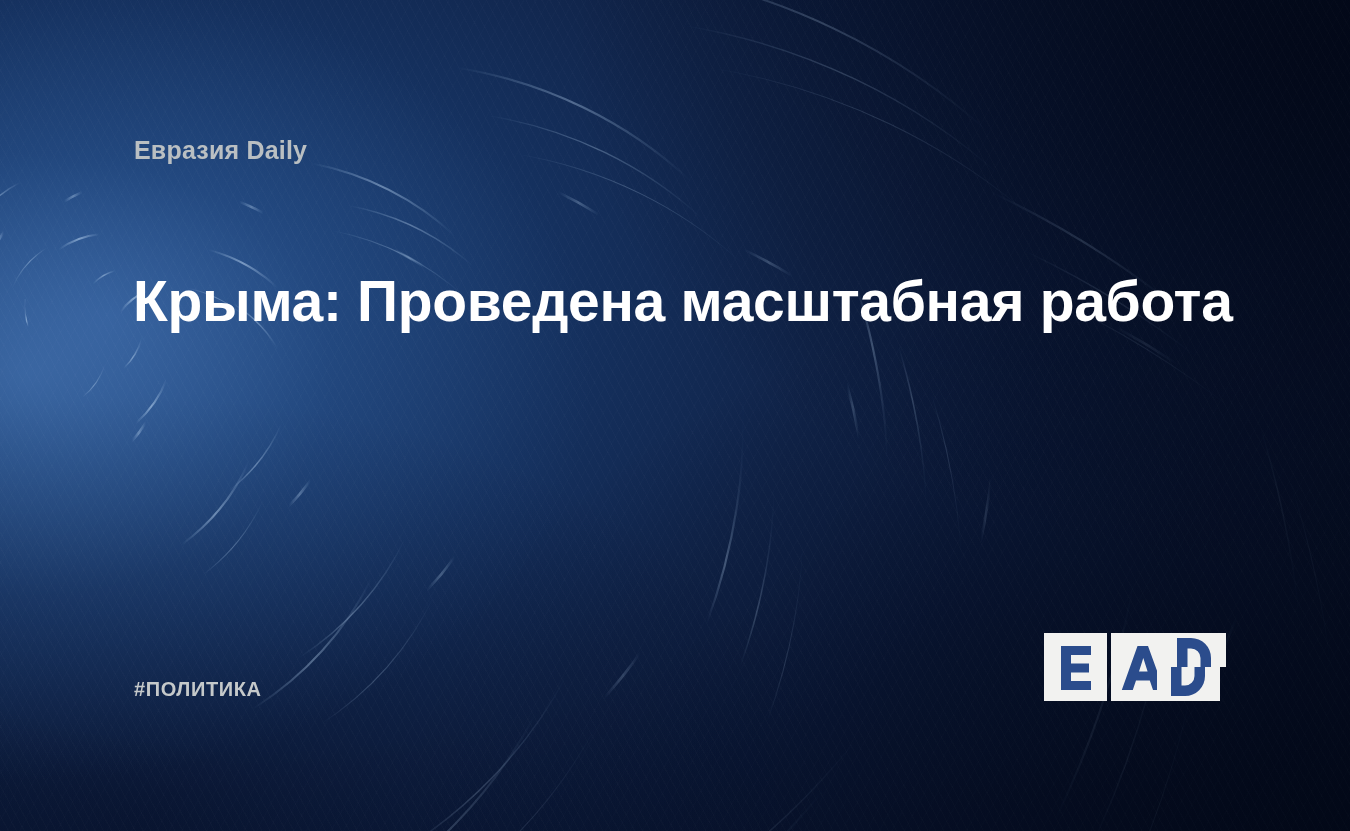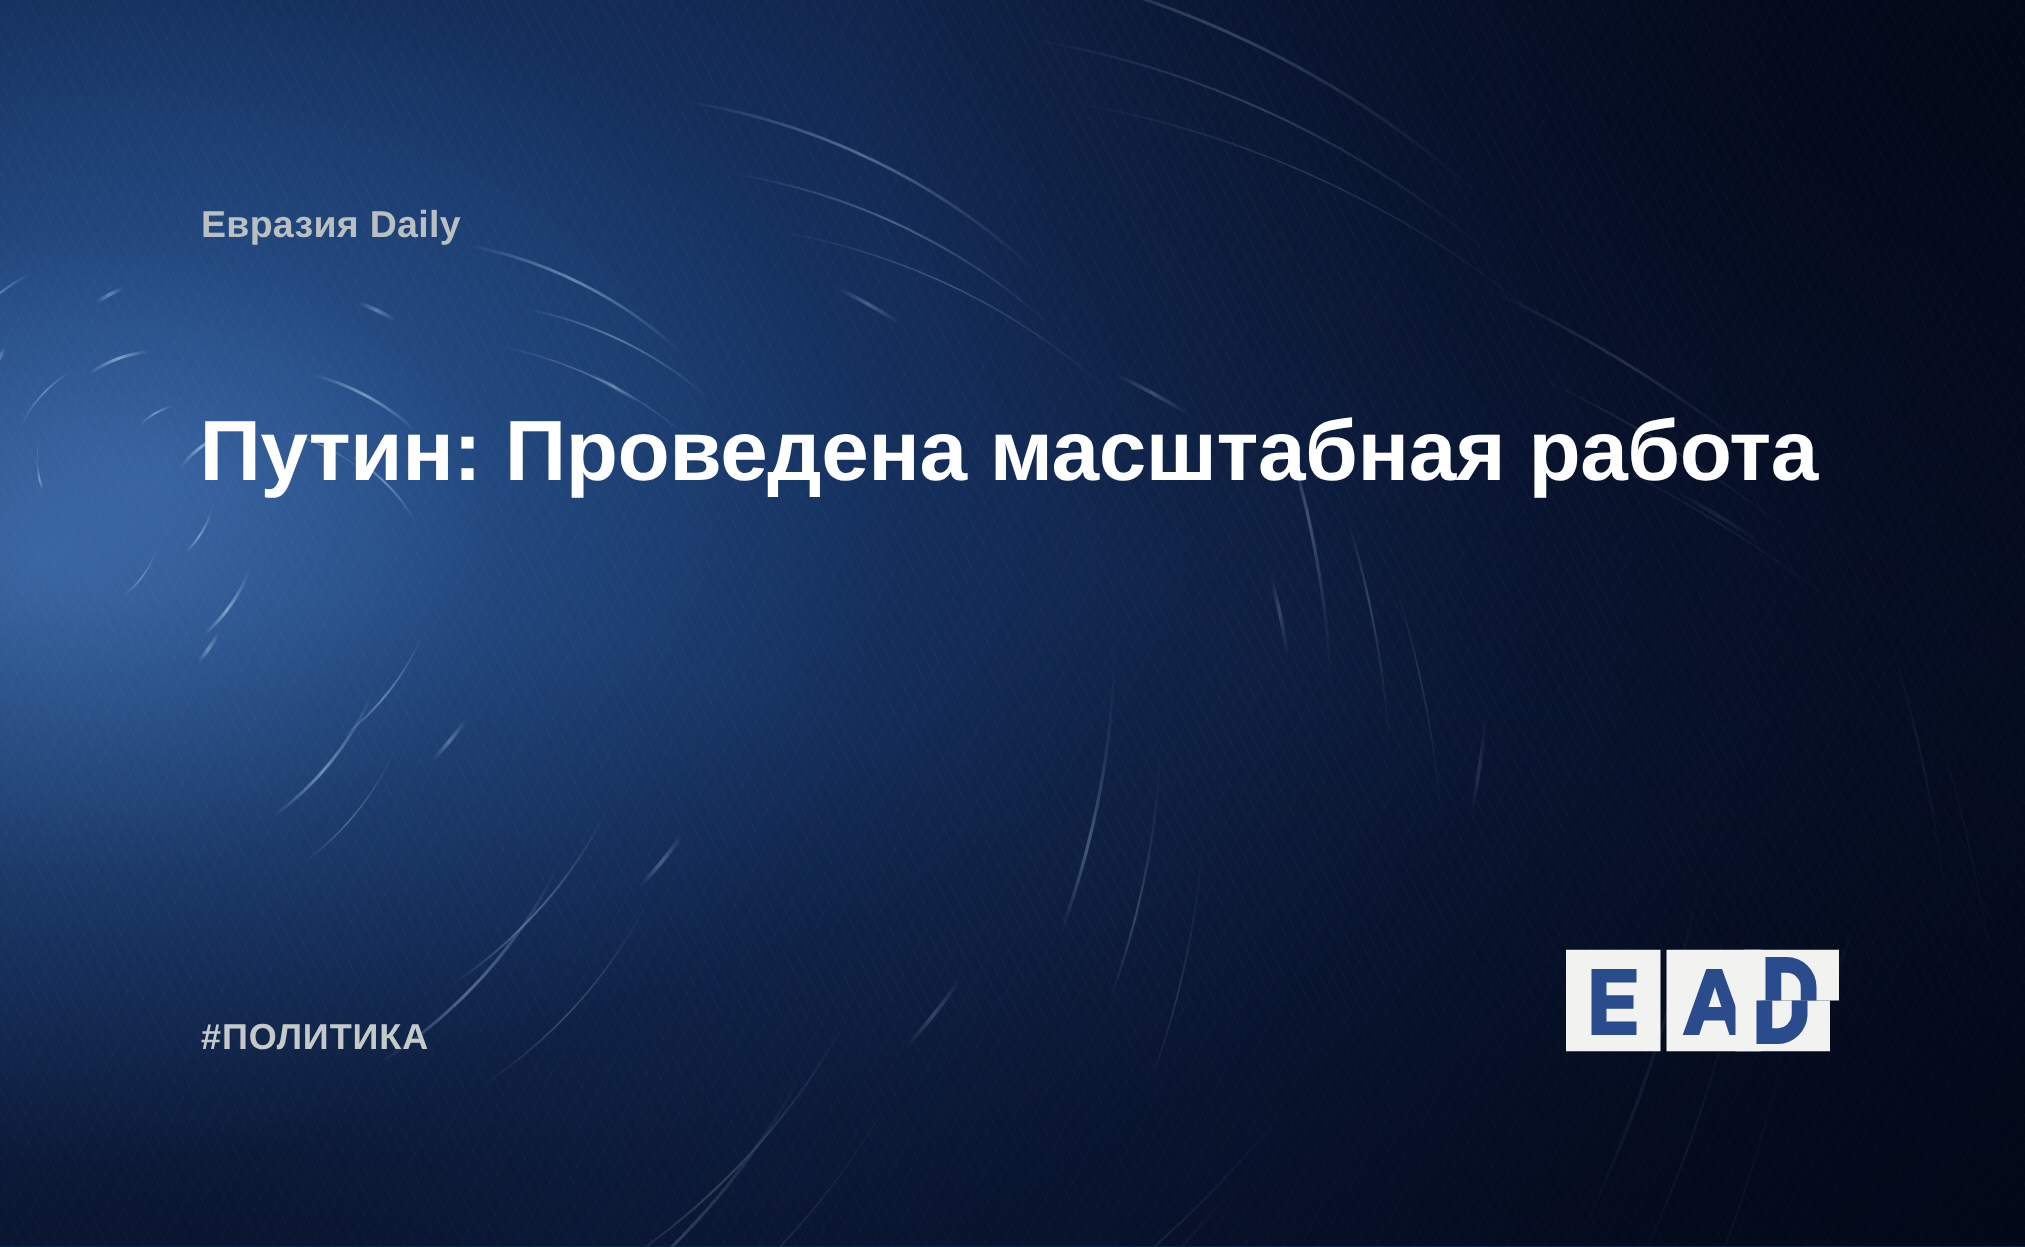--- a/index.html
+++ b/index.html
@@ -4,21 +4,21 @@
 <title>EADaily share card</title>
 <style>
   *{box-sizing:border-box;margin:0;padding:0;}
   html,body{width:1350px;height:831px;overflow:hidden;background:#06102c;}
   body{font-family:"Liberation Sans","DejaVu Sans",sans-serif;}
 
   .card{
     position:relative;
     width:1350px;height:831px;
     overflow:hidden;
-    background:#0c4a6e;
+    background:#a21caf;
   }
 
   
   .bg-base{
     position:absolute;inset:0;
     background:
       radial-gradient(105% 115% at 8% 38%, #2d5691 0%, #1d4176 16%, #15315f 32%, #102348 50%, #0b1a3b 66%, #081430 82%, #050e24 100%);
   }
   .bg-base2{
     position:absolute;inset:0;
@@ -63,21 +63,21 @@
     font-size:57px;
     font-weight:bold;
     line-height:78px;
     color:#ffffff;
     letter-spacing:-.3px;
   }
   .headline .ln{display:block;white-space:nowrap;}
 
   .tag{
     position:absolute;left:134px;top:678px;
-    font-size:24px;font-weight:bold;
+    font-size:20px;font-weight:bold;
     letter-spacing:.6px;
     color:#cfd2d1;
     opacity:.95;
     white-space:nowrap;
   }
 
   
   .logo{
     position:absolute;left:1044px;top:633px;
     width:182px;height:68px;
@@ -216,21 +216,21 @@
   </div>
 
   <div class="grain"></div>
   <div class="vignette"></div>
 
   <div class="content">
 
     <div class="brand">Евразия Daily</div>
 
     <div class="headline">
-      <span class="ln">Путин: Проведена масштабная работа</span>
+      <span class="ln">Крыма: Проведена масштабная работа</span>
     </div>
 
     <div class="tag">#ПОЛИТИКА</div>
 
     <div class="logo">
       <svg viewBox="0 0 182 68" aria-hidden="true">
 
         <g>
           <rect x="0" y="0" width="63" height="68" fill="#f2f2f0"></rect>
           <path d="M17 13 h30 v9 h-20 v8.5 h18 v9 h-18 v8.5 h20 v9 h-30 z" fill="#2b4c8c"></path>

